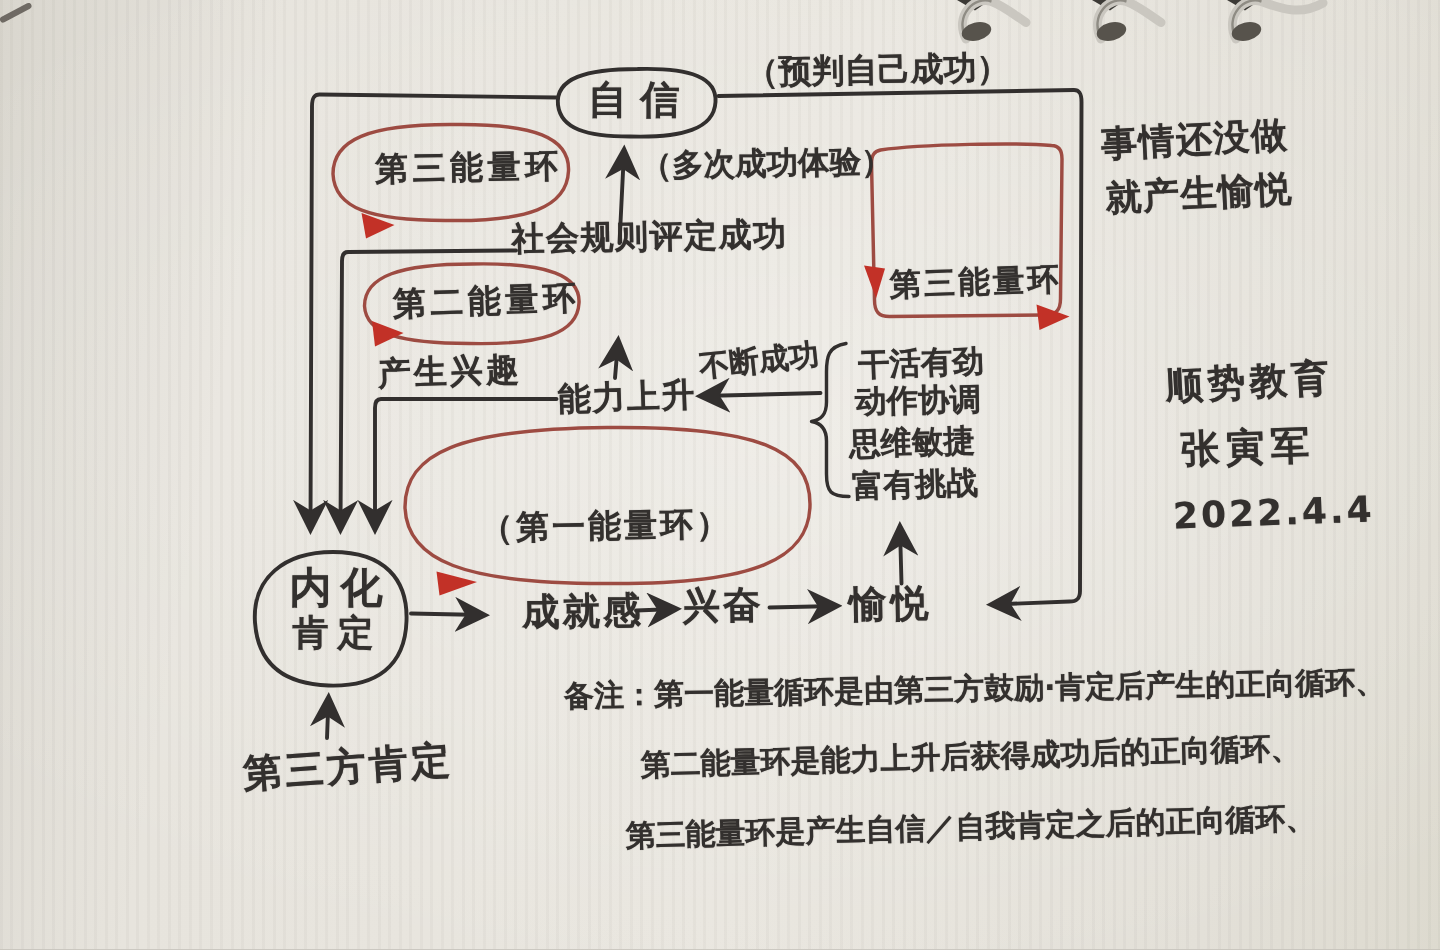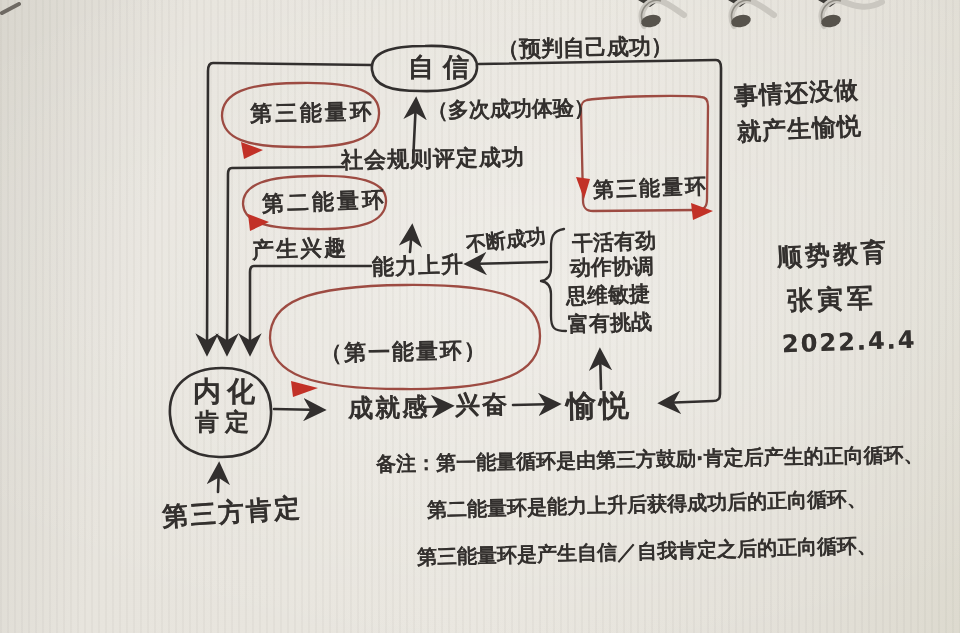--- a/index.html
+++ b/index.html
@@ -101,21 +101,21 @@
         <polygon points="818,0 840,0 830,7" fill="#3c3a36"></polygon>
         <path d="M824,26 C816,10 830,-3 841,1 C852,5 866,11 882,2" stroke="#cac7c0" stroke-width="6" fill="none" stroke-linecap="round"></path>
         <path d="M824,26 C816,10 830,-3 841,1" stroke="#8f8c84" stroke-width="1.6" fill="none"></path>
         <ellipse cx="831" cy="21" rx="10" ry="6" fill="#57534c" transform="rotate(-14 831 21)"></ellipse>
       </g>
     </g>
 
     <path d="M2,13 L19,4" stroke="#55504a" stroke-width="4" stroke-linecap="round" opacity="0.8"></path>
   </svg>
 
-  <div class="t" style="left:392px;top:53px;font-size:26px;letter-spacing:9px;margin-left:16px;">自信</div>
+  <div class="t" style="left:392px;top:53px;font-size:26px;letter-spacing:9px;">自信</div>
   <div class="t" style="left:497px;top:36px;font-size:22px;transform:rotate(-1deg);">（预判自己成功）</div>
   <div class="t" style="left:734px;top:80px;font-size:24px;letter-spacing:1px;transform:rotate(-3deg);">事情还没做</div>
   <div class="t" style="left:737px;top:116px;font-size:24px;letter-spacing:1px;transform:rotate(-3deg);">就产生愉悦</div>
 
   <div class="t" style="left:250px;top:101px;font-size:22px;letter-spacing:3px;transform:rotate(-1deg);">第三能量环</div>
   <div class="t" style="left:341px;top:147px;font-size:22px;letter-spacing:1px;transform:rotate(-1deg);">社会规则评定成功</div>
   <div class="t" style="left:427px;top:98px;font-size:21px;transform:rotate(-1deg);">（多次成功体验）</div>
 
   <div class="t" style="left:262px;top:190px;font-size:22px;letter-spacing:3px;transform:rotate(-2deg);">第二能量环</div>
   <div class="t" style="left:252px;top:237px;font-size:22px;letter-spacing:2px;transform:rotate(-2deg);">产生兴趣</div>
@@ -128,21 +128,21 @@
   <div class="t" style="left:568px;top:312px;font-size:21px;transform:rotate(-2deg);">富有挑战</div>
 
   <div class="t" style="left:593px;top:177px;font-size:21px;letter-spacing:2px;transform:rotate(-2deg);">第三能量环</div>
   <div class="t" style="left:320px;top:340px;font-size:22px;letter-spacing:2px;transform:rotate(-1deg);">（第一能量环）</div>
 
   <div class="t" style="left:193px;top:377px;font-size:28px;letter-spacing:6px;">内化</div>
   <div class="t" style="left:195px;top:409px;font-size:24px;letter-spacing:6px;text-align:center;">肯定</div>
 
   <div class="t" style="left:348px;top:394px;font-size:25px;letter-spacing:2px;transform:rotate(-1deg);">成就感</div>
   <div class="t" style="left:455px;top:391px;font-size:25px;letter-spacing:2px;transform:rotate(-1deg);font-family:Liberation Serif, serif;">兴奋</div>
-  <div class="t" style="left:566px;top:389px;font-size:30px;letter-spacing:3px;transform:rotate(-1deg);">愉悦</div>
+  <div class="t" style="left:566px;top:389px;font-size:25px;letter-spacing:3px;transform:rotate(-1deg);">愉悦</div>
   <div class="t" style="left:162px;top:498px;font-size:26px;letter-spacing:2px;transform:rotate(-4deg);">第三方肯定</div>
 
   <div class="t" style="left:777px;top:241px;font-size:25px;letter-spacing:3px;transform:rotate(-3deg);">顺势教育</div>
   <div class="t" style="left:787px;top:285px;font-size:26px;letter-spacing:4px;transform:rotate(-2deg);">张寅军</div>
   <div class="t" style="left:782px;top:329px;font-size:24px;letter-spacing:2px;transform:rotate(-2deg);">2022.4.4</div>
 
   <div class="t" style="left:376px;top:448px;font-size:20px;transform:rotate(-1deg);">备注：第一能量循环是由第三方鼓励·肯定后产生的正向循环、</div>
   <div class="t" style="left:427px;top:493px;font-size:20px;transform:rotate(-1.5deg);">第二能量环是能力上升后获得成功后的正向循环、</div>
   <div class="t" style="left:417px;top:540px;font-size:20px;transform:rotate(-1.5deg);">第三能量环是产生自信／自我肯定之后的正向循环、</div>
 

